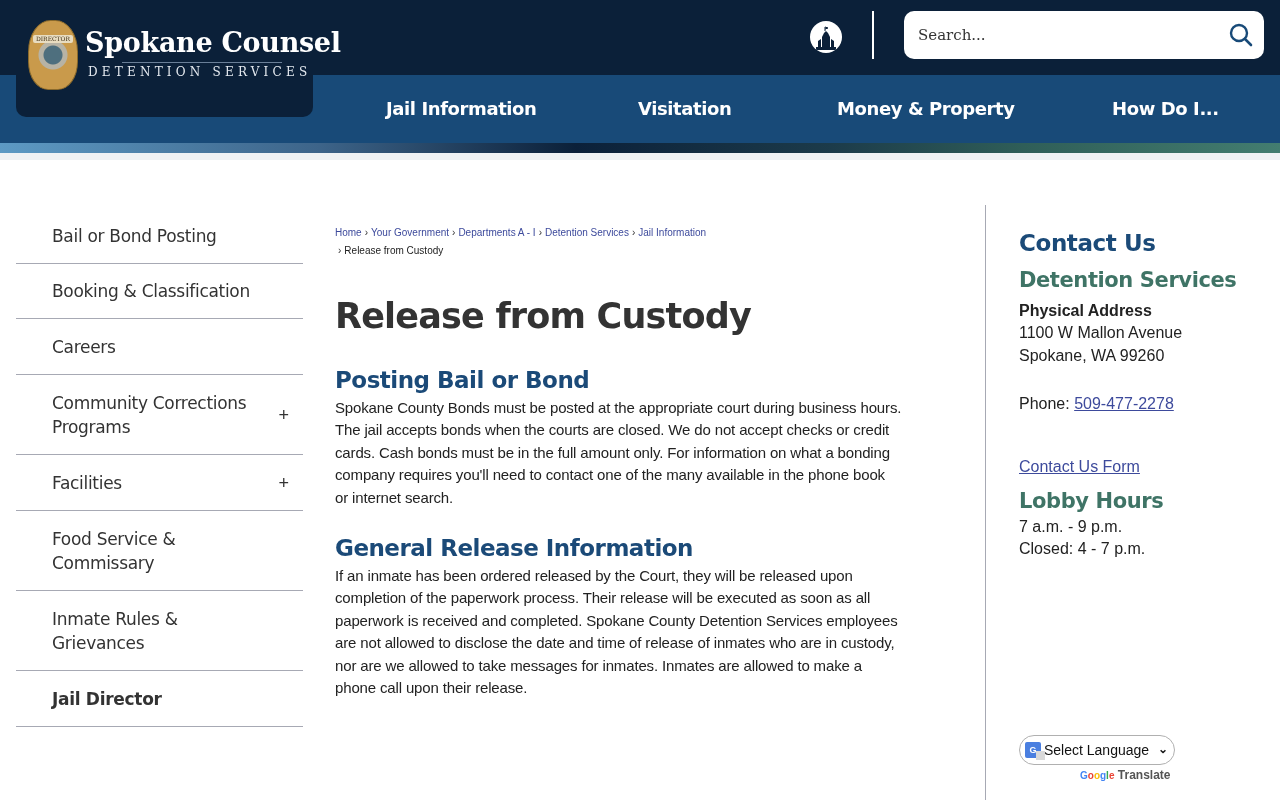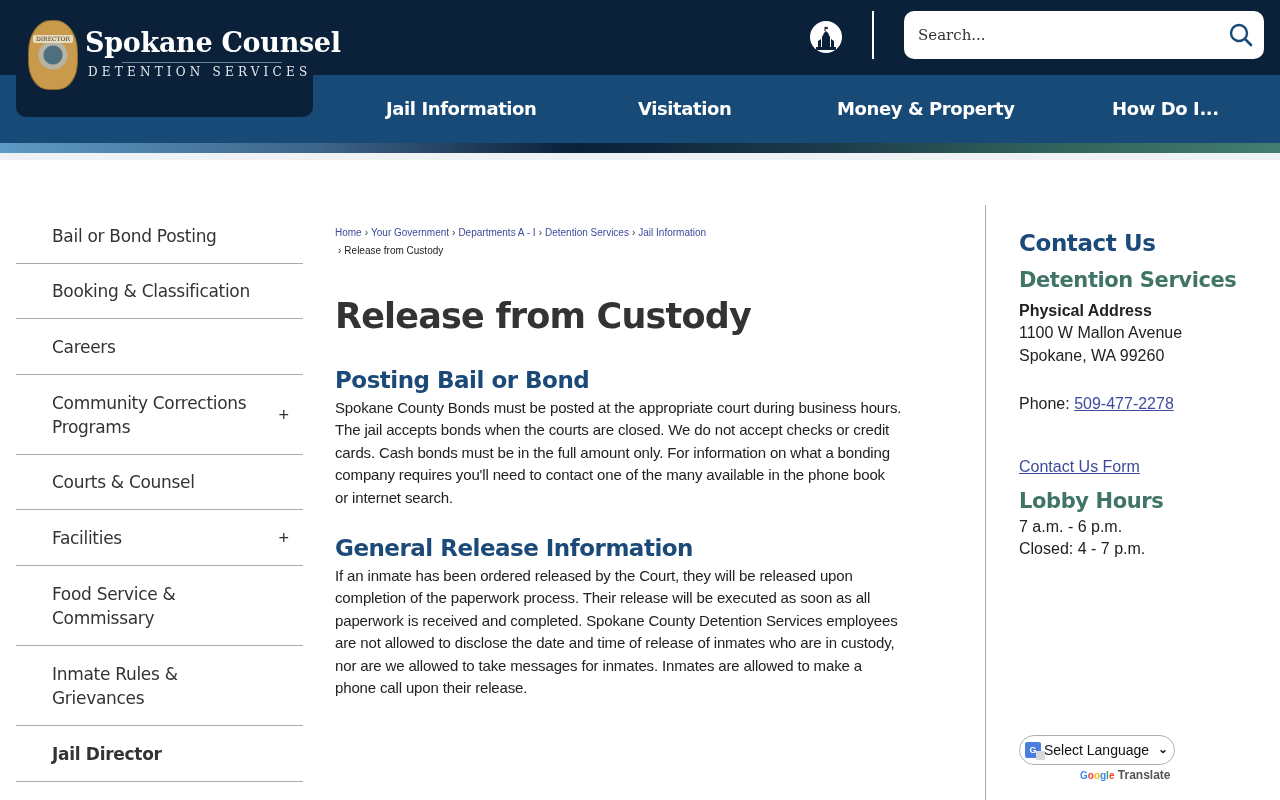--- a/index.html
+++ b/index.html
@@ -128,23 +128,20 @@
   <div class="side-item" style="height:55px;">
     <span class="label">Booking &amp; Classification</span>
   </div>
   <div class="side-item" style="height:56px;">
     <span class="label">Careers</span>
   </div>
   <div class="side-item" style="height:80px;">
     <span class="label">Community Corrections Programs</span>
     <span class="plus">+</span>
   </div>
-  <div class="side-item" style="height:55px;">
-    <span class="label">Courts &amp; Counsel</span>
-  </div>
   <div class="side-item" style="height:56px;">
     <span class="label">Facilities</span>
     <span class="plus">+</span>
   </div>
   <div class="side-item" style="height:80px;">
     <span class="label">Food Service &amp; Commissary</span>
   </div>
   <div class="side-item" style="height:80px;justify-content:center;">
     <span class="label">Inmate Rules &amp; Grievances</span>
   </div>
@@ -186,21 +183,21 @@
 <div class="rtext bold" style="top:300px;">Physical Address</div>
 <div class="rtext" style="top:322px;">1100 W Mallon Avenue</div>
 <div class="rtext" style="top:345px;">Spokane, WA 99260</div>
 <div class="rtext" style="top:393px;">
   <span>Phone: </span><span class="rlink">509-477-2278</span>
 </div>
 <div class="rtext" style="top:456px;">
   <span class="rlink">Contact Us Form</span>
 </div>
 <h3 class="lobby-title">Lobby Hours</h3>
-<div class="rtext" style="top:516px;">7 a.m. - 6 p.m.</div>
+<div class="rtext" style="top:516px;">7 a.m. - 9 p.m.</div>
 <div class="rtext" style="top:538px;">Closed: 4 - 7 p.m.</div>
 
 <div class="translate">
   <span class="gicon">G</span>
   <span class="lbl">Select Language</span>
   <span class="chev">⌄</span>
 </div>
 <div class="powered">
   <span class="g"><span style="color:#4285f4">G</span><span style="color:#ea4335">o</span><span style="color:#fbbc05">o</span><span style="color:#4285f4">g</span><span style="color:#34a853">l</span><span style="color:#ea4335">e</span></span>
   <span class="t">Translate</span>

